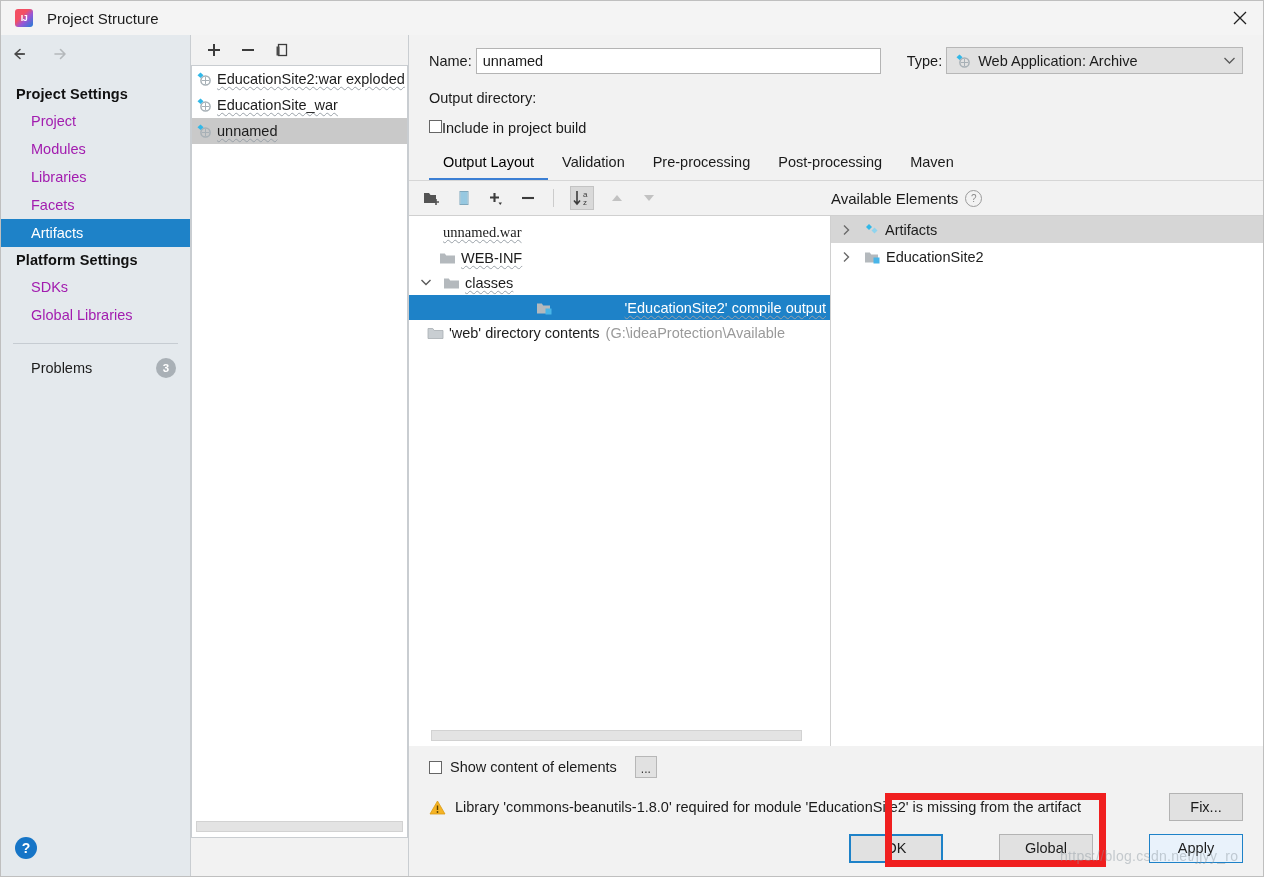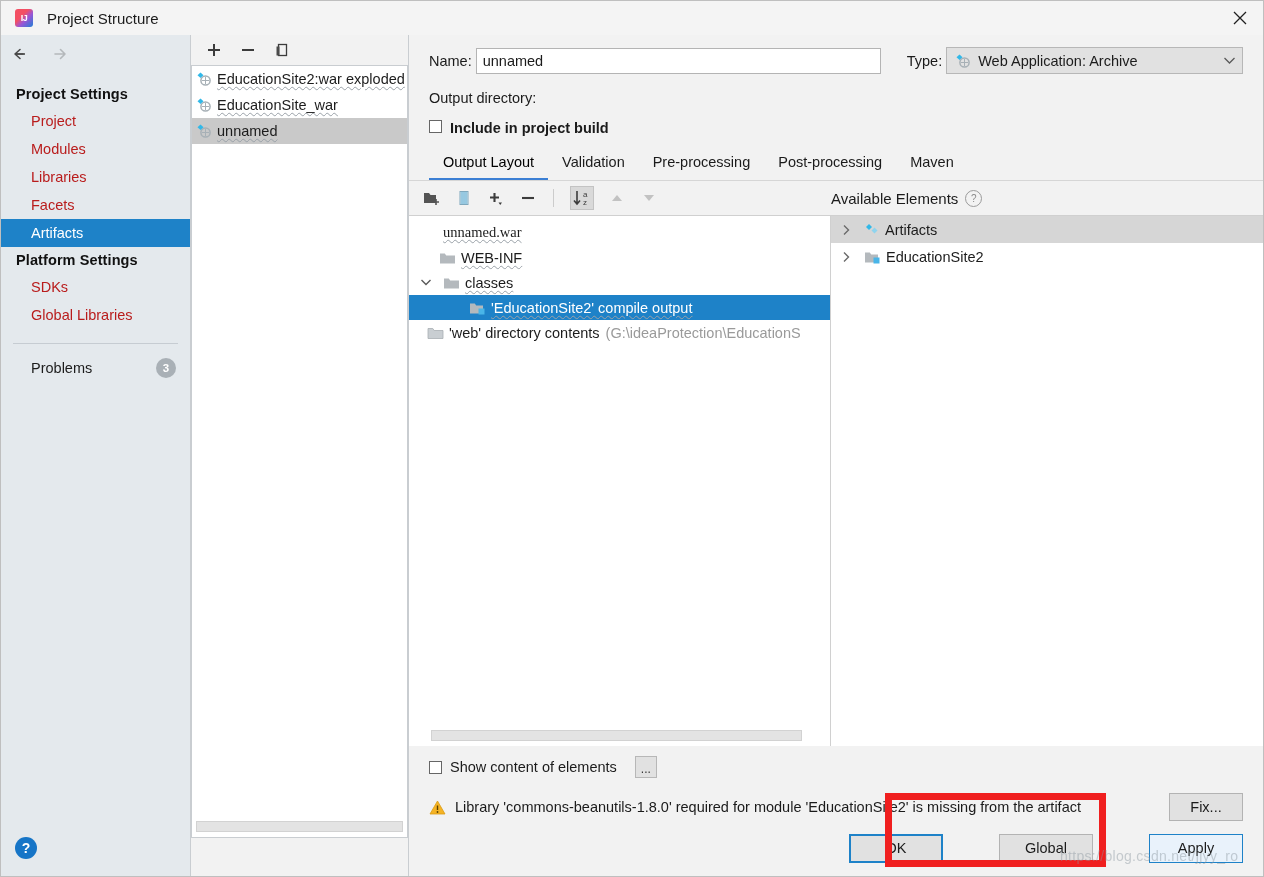--- a/index.html
+++ b/index.html
@@ -100,21 +100,21 @@
   .sb-group {
     font-weight: bold;
     font-size: 14.5px;
     padding: 5px 0 5px 15px;
     color: #111;
     letter-spacing: .1px;
   }
   .sb-item {
     padding: 5px 0 5px 30px;
     font-size: 14.5px;
-    color: #b91c1c;
+    color: #a21caf;
     cursor: default;
     line-height: 18px;
   }
   .sb-item.selected {
     background: #1e82c8;
     color: #ffffff;
   }
   .sb-sep {
     height: 1px;
     background: #c6ccd2;
@@ -275,23 +275,21 @@
     position: absolute;
     right: 6px;
     top: 50%;
     transform: translateY(-50%);
     cursor: default;
     display: flex;
   }
   .row-check {
     display: flex;
     align-items: flex-start;
-    gap: 8px;
     margin-top: 14px;
-    font-weight: bold;
   }
   .checkbox {
     width: 13px; height: 13px;
     border: 1px solid #666;
     background: #fff;
     box-sizing: border-box;
     flex: 0 0 auto;
     cursor: default;
   }
 
@@ -375,21 +373,21 @@
   .tree { padding-top: 4px; flex: 1 1 auto; overflow: hidden;}
   .tnode {
     display: flex;
     align-items: center;
     height: 25px;
     white-space: nowrap;
     cursor: default;
     font-size: 14.5px;
     padding-right: 4px;
   }
-  .tnode.selected { background: #1e82c8; color: #ffffff; }
+  .tnode.selected { background: #1e82c8; color: #ffffff; justify-content: space-between; }
   .tnode .twisty { width: 18px; flex: 0 0 18px; display: flex; align-items:center; justify-content:center;}
   .tnode .ico { margin-right: 5px; flex: 0 0 auto; display: flex; }
   .tnode .path { color: #9a9a9a; margin-left: 6px; }
   .pane-scroll {
     flex: 0 0 auto;
     padding: 4px 28px 5px 22px;
   }
 
   
   .main-bottom {
@@ -731,21 +729,21 @@
             </div>
 
             <div class="tnode" style="padding-left:0px;">
               <span class="twisty"></span>
               <span class="ico">
                 <svg width="17" height="14" viewBox="0 0 17 14">
                     <path d="M1 12.5 L1 2.5 L5.8 2.5 L7.2 4.5 L16 4.5 L16 12.5 Z" fill="#c9ced2" stroke="#a8aeb3" stroke-width="0.8"></path>
                   </svg>
               </span>
               <span>'web' directory contents</span>
-              <span class="path">(G:\ideaProtection\EducationS</span>
+              <span class="path">(G:\ideaProtection\Available</span>
             </div>
 
           </div>
 
           <div class="pane-scroll">
             <div class="hscroll-track"></div>
           </div>
         </div>
 
         <div class="pane-right">

